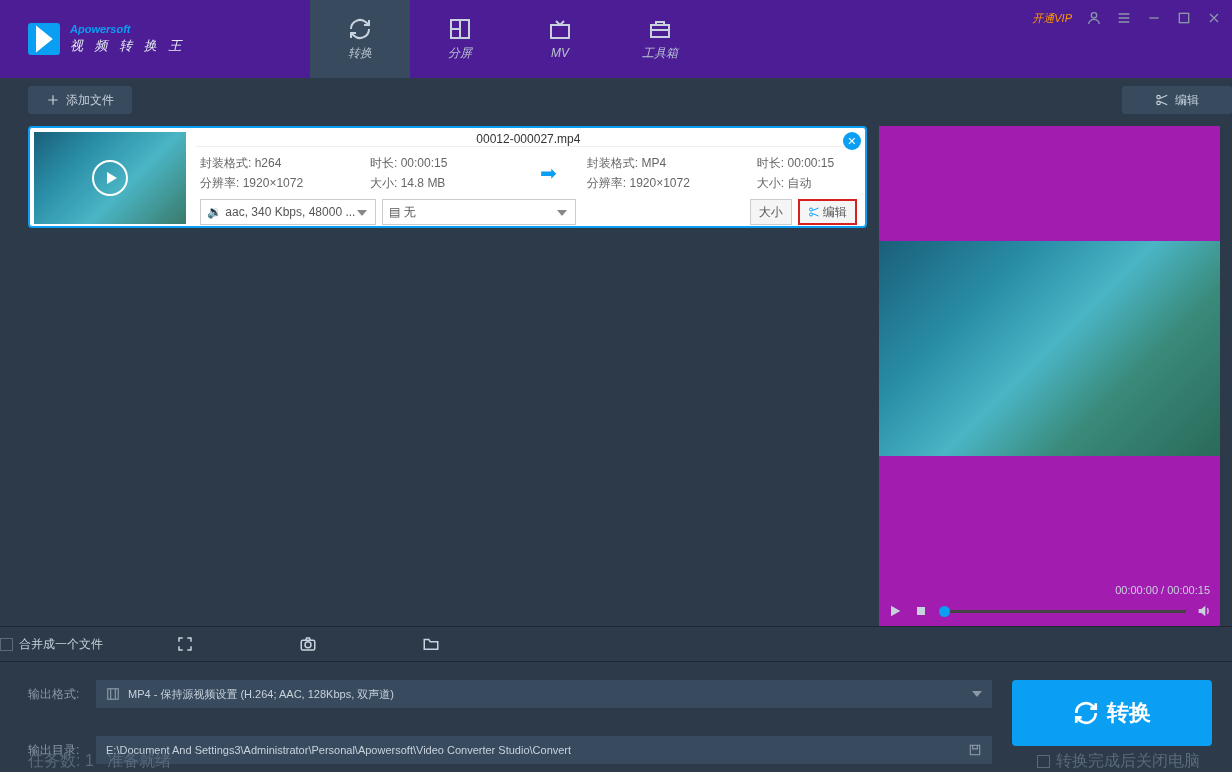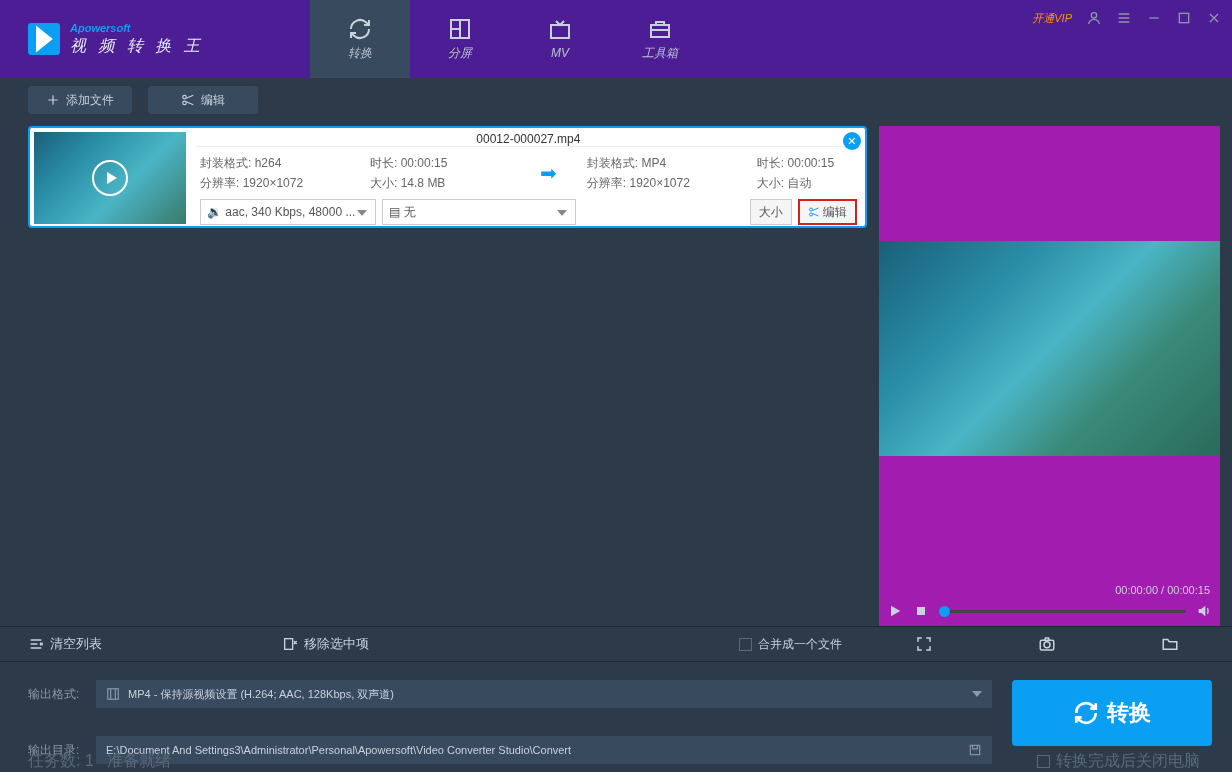--- a/index.html
+++ b/index.html
@@ -2,30 +2,30 @@
 <html><head>
 <meta charset="utf-8">
 <style>
 * { margin: 0; padding: 0; box-sizing: border-box; font-family: "Microsoft YaHei", sans-serif; }
 body { background: #2c3a4a; width: 1232px; height: 772px; overflow: hidden; color: #c8d2dc; font-size: 12px; }
 
 .titlebar { height: 78px; background: #4c1d95; display: flex; align-items: center; position: relative; font-style: italic; }
 .logo-area { display: flex; align-items: center; padding-left: 28px; gap: 10px; }
 .logo-icon { width: 32px; height: 32px; background: #0a9ff2; border-radius: 3px; display: flex; align-items: center; justify-content: center; }
 .brand { font-size: 11px; color: #0a9ff2; font-weight: bold; }
-.app-title { font-size: 16px; color: #e6edf3; letter-spacing: 4px; margin-top: 2px; }
+.app-title { font-size: 13px; color: #e6edf3; letter-spacing: 4px; margin-top: 2px; }
 .main-tabs { display: flex; position: absolute; left: 310px; top: 0; height: 78px; }
 .main-tab { width: 100px; display: flex; flex-direction: column; align-items: center; justify-content: center; gap: 4px; color: #b8c4d0; cursor: pointer; }
 .main-tab.active { background: #384a5e; }
 .main-tab svg { width: 24px; height: 24px; }
 .win-controls { position: absolute; right: 10px; top: 10px; display: flex; align-items: center; gap: 14px; }
 .vip-link { color: #ff9500; font-size: 11px; }
 .win-controls svg { width: 16px; height: 16px; cursor: pointer; }
 
-.toolbar { height: 36px; display: flex; align-items: center; padding-left: 28px; gap: 16px; margin-top: 4px; }
+.toolbar { height: 36px; display: flex; align-items: center; padding-left: 28px; gap: 8px; margin-top: 4px; justify-content: space-between; }
 .tb-btn { height: 28px; padding: 0 18px; background: #384a5e; color: #c8d2dc; border: none; border-radius: 3px; display: flex; align-items: center; gap: 6px; font-size: 12px; cursor: pointer; }
 
 .content { display: flex; height: 508px; }
 .left-pane { flex: 1; padding: 8px 12px 0 28px; }
 .right-pane { width: 370px; padding: 8px 12px 0 0; display: flex; flex-direction: column; }
 
 .file-card { background: #fff; border: 2px solid #0a9ff2; border-radius: 4px; padding: 4px; display: flex; gap: 10px; position: relative; height: 102px; }
 .thumb { width: 152px; height: 92px; background: linear-gradient(135deg, #1a5f7a 0%, #2a8fa8 30%, #4ab5c5 60%, #3a7a6a 100%); position: relative; display: flex; align-items: center; justify-content: center; }
 .play-overlay { width: 36px; height: 36px; border: 2px solid #fff; border-radius: 50%; display: flex; align-items: center; justify-content: center; }
 .play-overlay::after { content: ""; border-left: 10px solid #fff; border-top: 6px solid transparent; border-bottom: 6px solid transparent; margin-left: 3px; }
@@ -228,35 +228,20 @@
               <path d="M4 9v6h4l6 5V4l-6 5H4z"></path>
               <path d="M17 8c1.5 1.5 1.5 6.5 0 8" stroke="#c8d2dc" fill="none" stroke-width="2"></path>
             </svg>
           </div>
       </div>
     </div>
   </div>
 </div>
 
 <div class="action-bar">
-  <div class="ab-left">
-    <div class="ab-item">
-      <svg width="16" height="16" viewBox="0 0 24 24" fill="none" stroke="#c8d2dc" stroke-width="2">
-          <path d="M4 6h16M4 12h10M4 18h16M18 10l4 4m0-4l-4 4"></path>
-        </svg>
-      <span>清空列表</span>
-    </div>
-    <div class="ab-item" style="margin-left:140px">
-      <svg width="16" height="16" viewBox="0 0 24 24" fill="none" stroke="#c8d2dc" stroke-width="2">
-          <rect x="4" y="4" width="12" height="16"></rect>
-          <path d="M18 8l4 4m0-4l-4 4"></path>
-        </svg>
-      <span>移除选中项</span>
-    </div>
-  </div>
   <div class="ab-right-merge">
     <div class="chk"></div>
     <span>合并成一个文件</span>
   </div>
   <div class="preview-actions">
     <svg width="18" height="18" viewBox="0 0 24 24" fill="none" stroke="#c8d2dc" stroke-width="2">
         <path d="M4 9V4h5M20 9V4h-5M4 15v5h5M20 15v5h-5"></path>
       </svg>
     <svg width="18" height="18" viewBox="0 0 24 24" fill="none" stroke="#c8d2dc" stroke-width="2">
         <rect x="3" y="7" width="18" height="13" rx="2"></rect>

